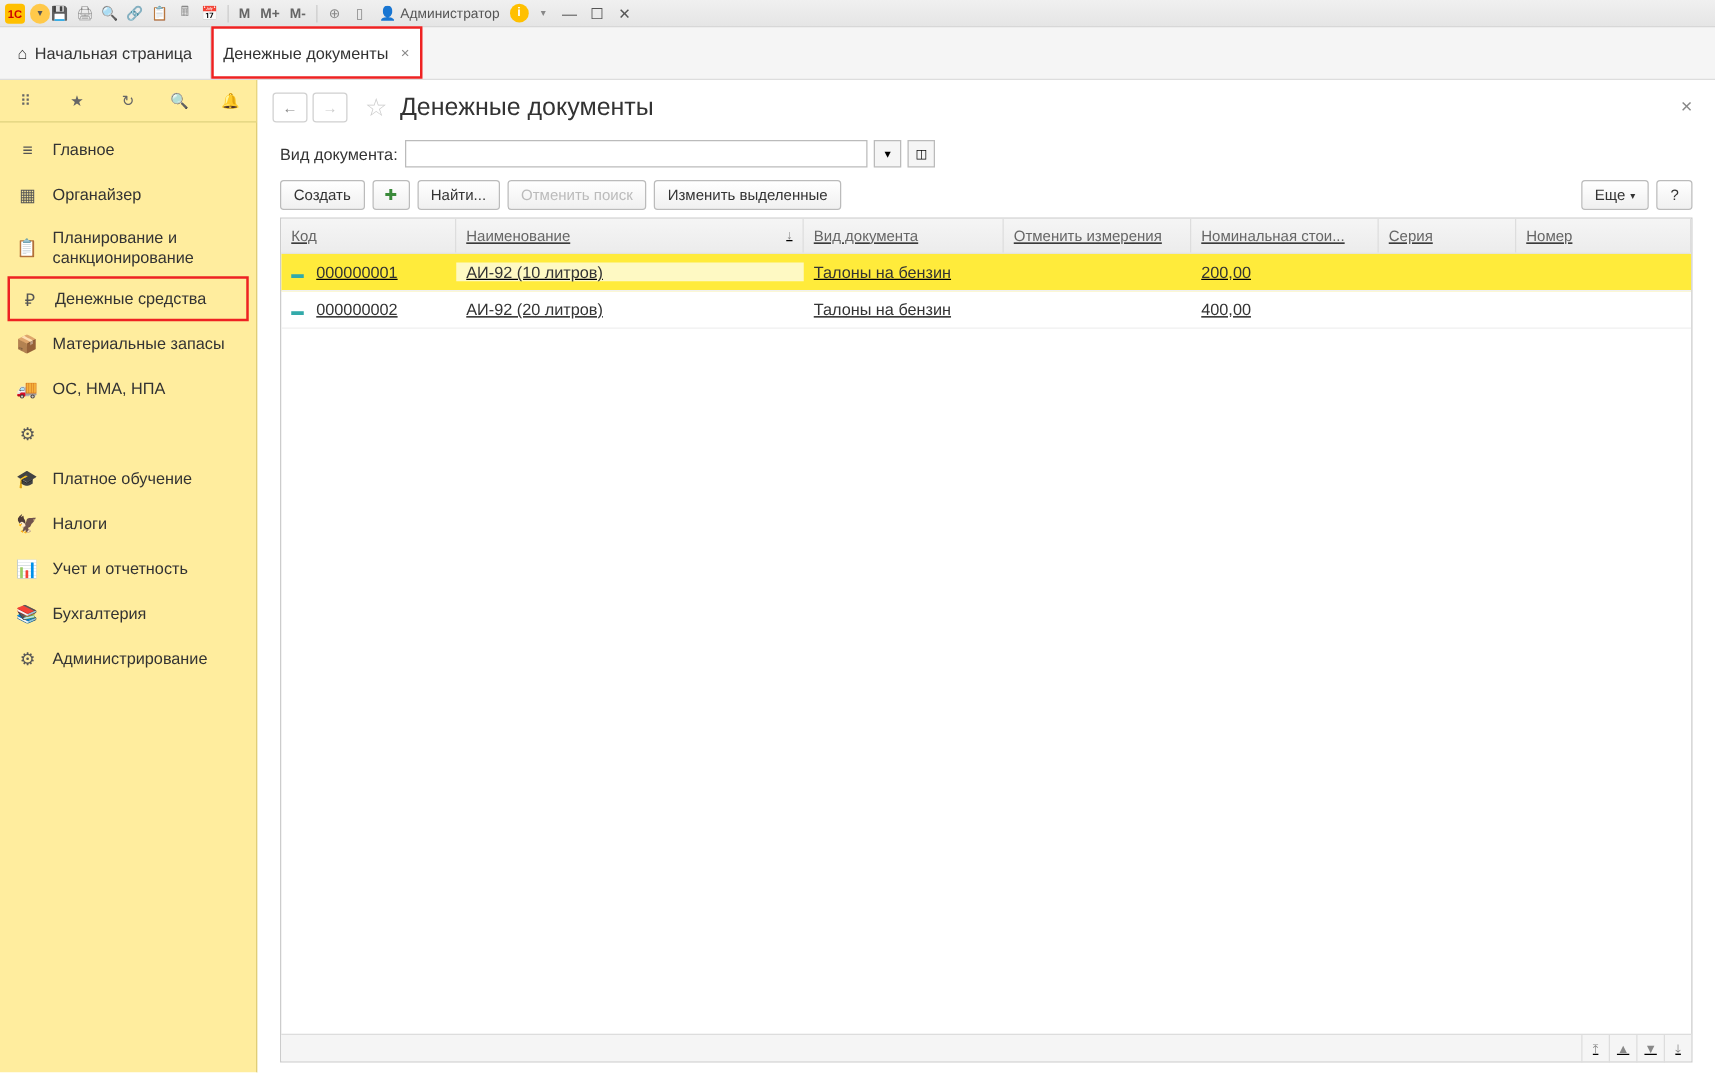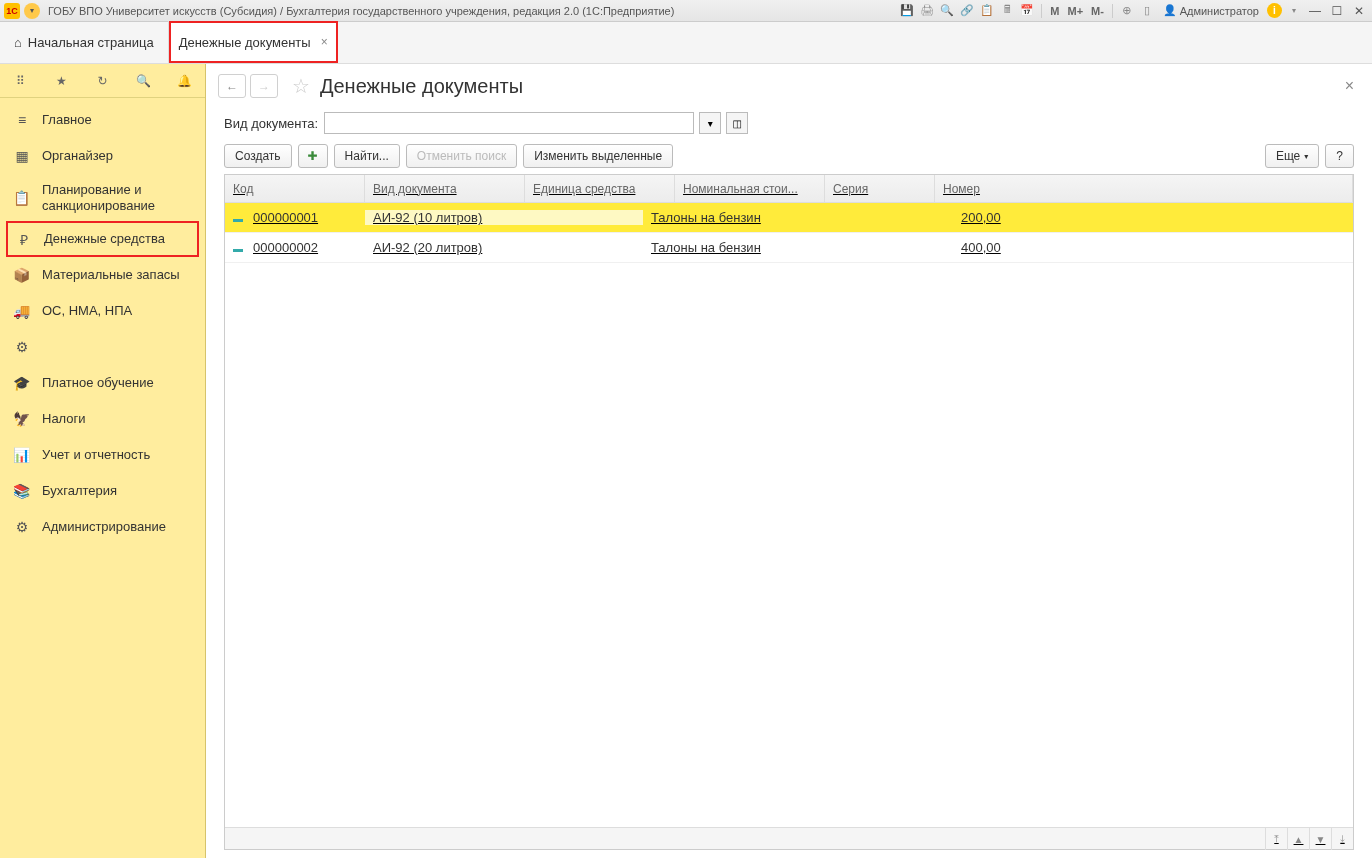--- a/index.html
+++ b/index.html
@@ -87,21 +87,20 @@
 
 .tfoot { height: 22px; background: #f5f5f5; border-top: 1px solid #ddd; display: flex; justify-content: flex-end; }
 .tfoot .sbtn { width: 22px; height: 22px; border-left: 1px solid #ddd; display: flex; align-items: center; justify-content: center; color: #888; cursor: pointer; font-size: 10px; }
 </style>
 </head>
 <body>
 
 <div class="title-bar">
   <div class="logo">1C</div>
   <div class="dd">▾</div>
-  <div class="title-text">ГОБУ ВПО Университет искусств (Субсидия) / Бухгалтерия государственного учреждения, редакция 2.0  (1С:Предприятие)</div>
   <div class="tb-icons">
     <div class="tb-icon">💾</div>
     <div class="tb-icon">🖨</div>
     <div class="tb-icon">🔍</div>
     <div class="tb-icon">🔗</div>
     <div class="tb-icon">📋</div>
     <div class="tb-icon">🖩</div>
     <div class="tb-icon">📅</div>
     <div class="tb-sep"></div>
     <div class="tb-m">M</div>
@@ -219,22 +218,26 @@
       <div class="btn">
           <span>Еще</span>
           <span class="caret">▾</span>
         </div>
       <div class="btn">?</div>
     </div>
 
     <div class="table-wrap">
       <div class="thead">
         <div class="th col-code">Код</div>
+        <div class="th col-name">
+            <span>Наименование</span>
+            <span class="sort">↓</span>
+          </div>
         <div class="th col-type">Вид документа</div>
-        <div class="th col-unit">Единица средства</div>
+        <div class="th col-unit">Отменить измерения</div>
         <div class="th col-nominal">Номинальная стои...</div>
         <div class="th col-series">Серия</div>
         <div class="th col-number">Номер</div>
       </div>
       <div class="tbody">
         <div class="tr selected">
           <div class="td col-code"><span class="row-icon">▬</span><span>000000001</span></div>
           <div class="td col-name td-name">АИ-92 (10 литров)</div>
           <div class="td col-type">Талоны на бензин</div>
           <div class="td col-unit"></div>

